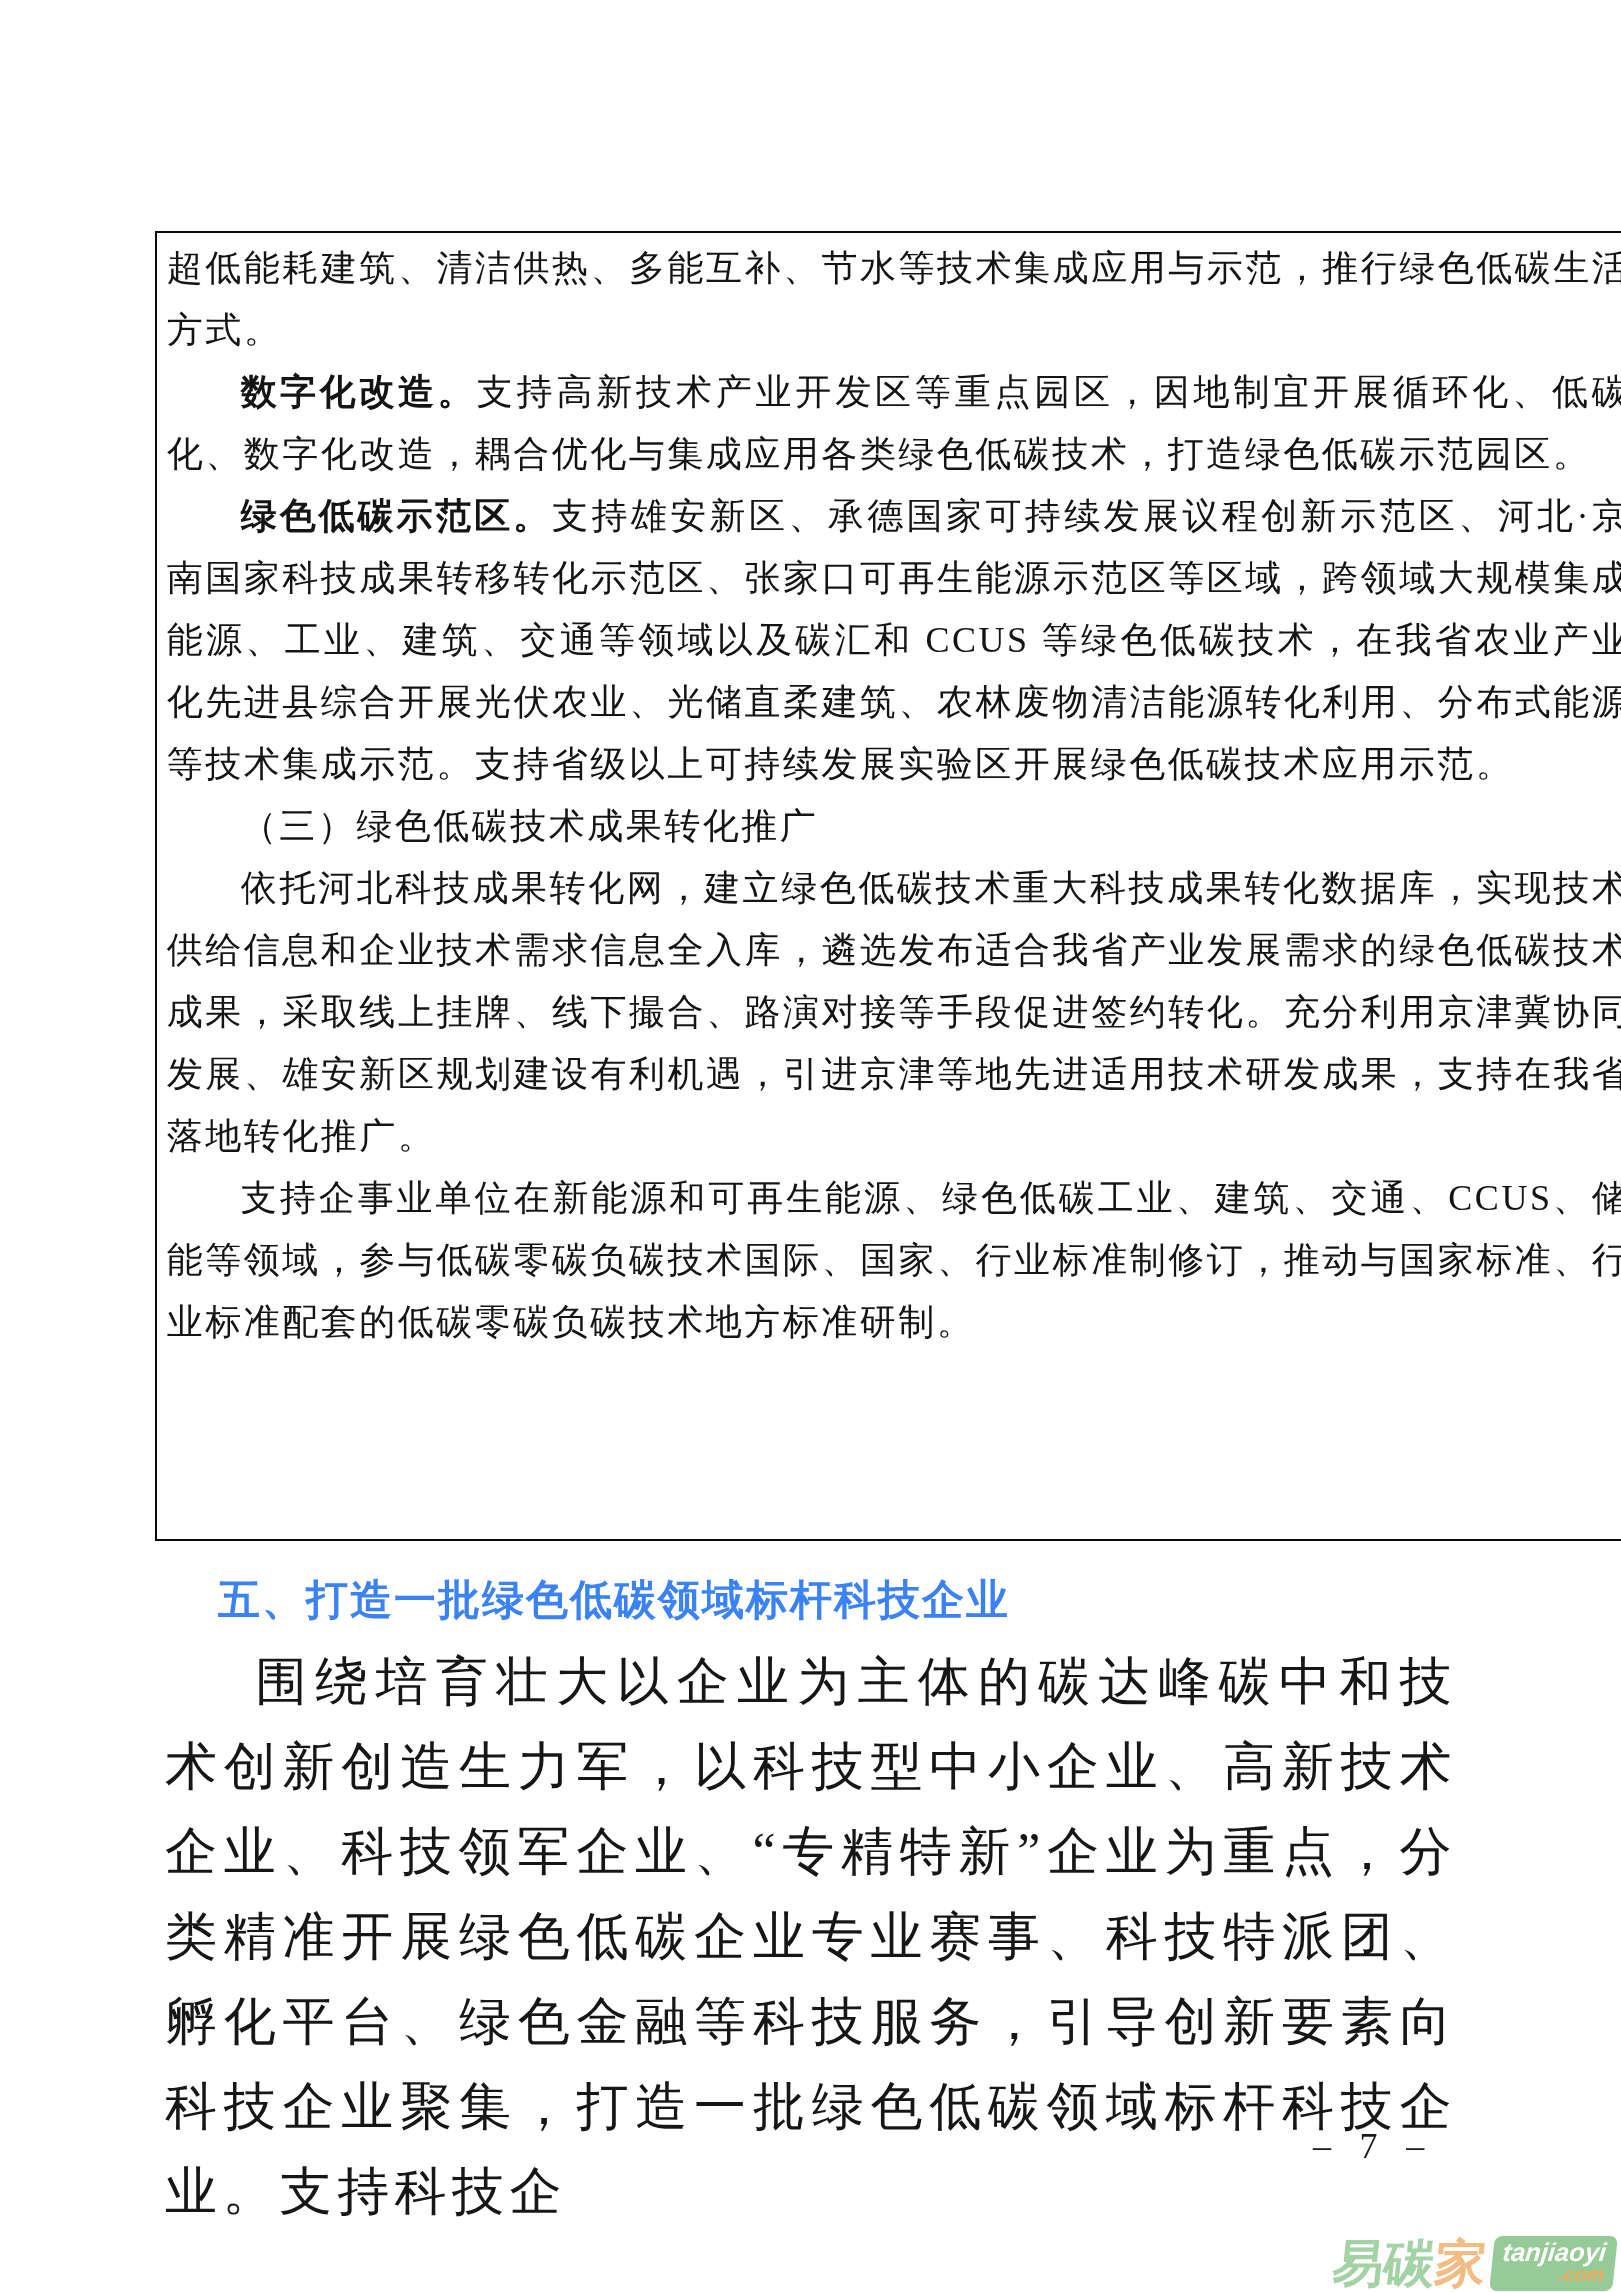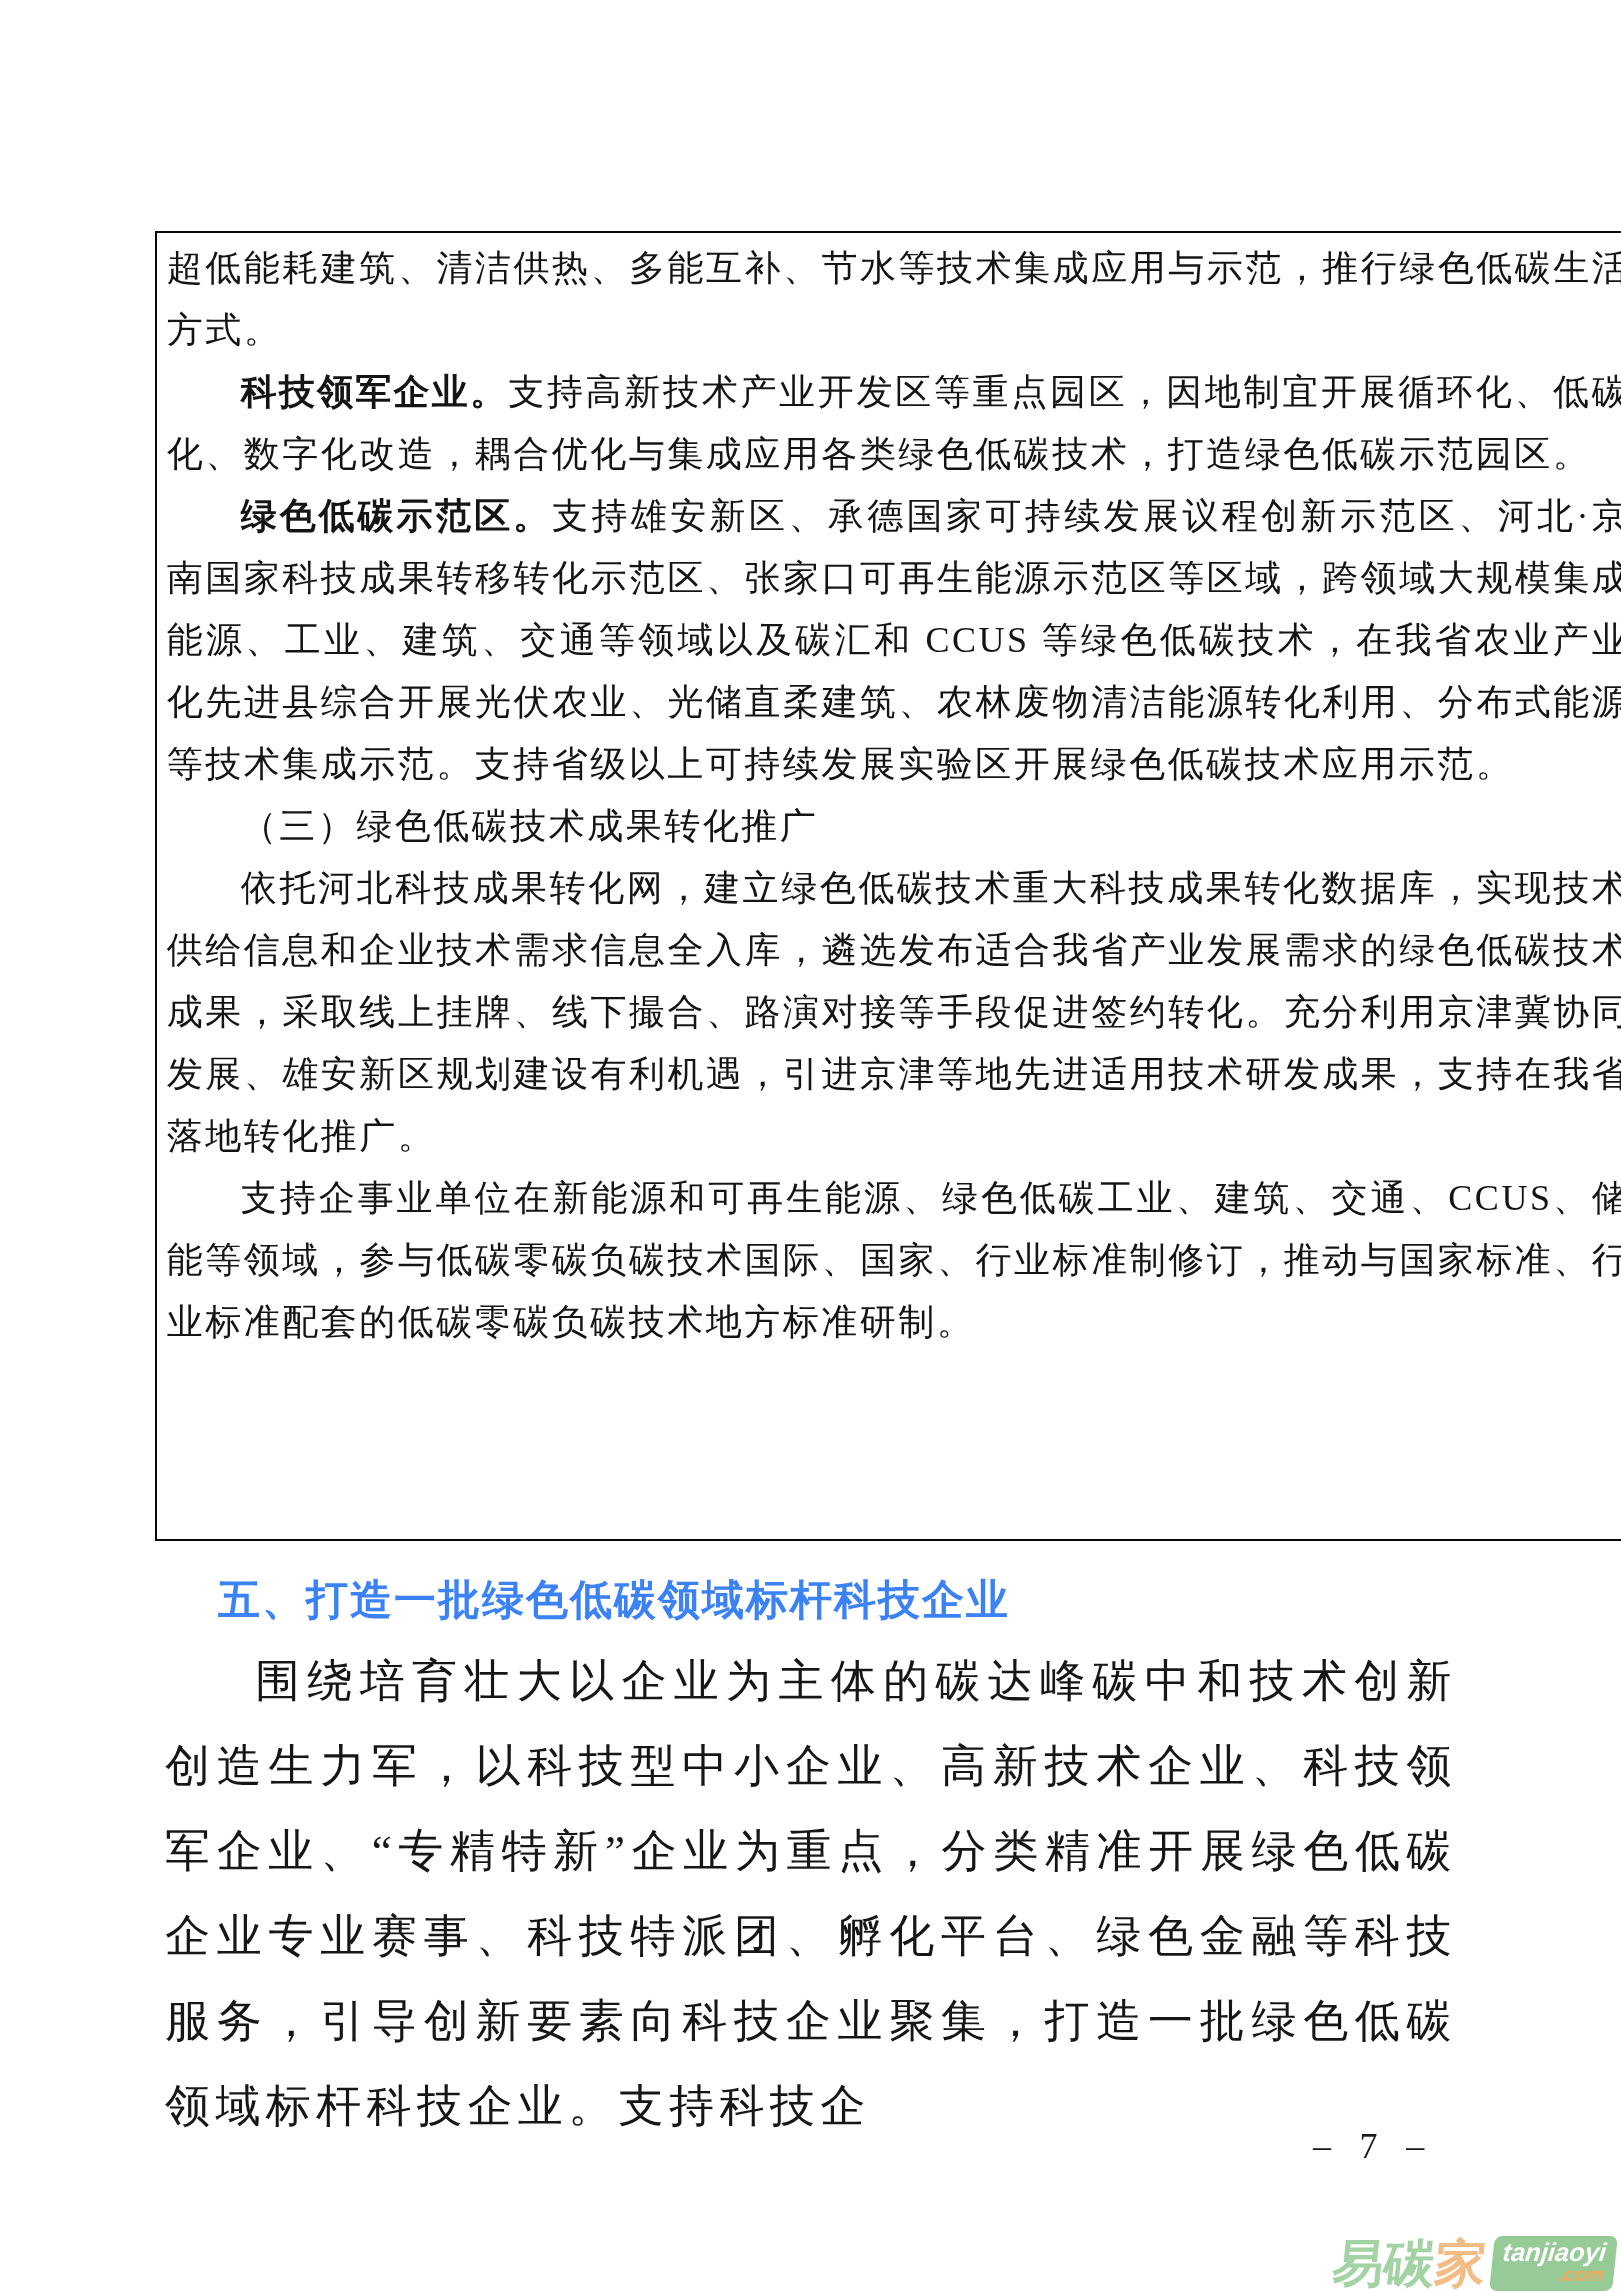--- a/index.html
+++ b/index.html
@@ -60,21 +60,21 @@
     color: #3b82f6;
   }
 
   
   .main-paragraph {
     position: absolute;
     left: 165px;
     top: 1639px;
     width: 1292px;
     margin: 0;
-    font-size: 45px;
+    font-size: 52px;
     line-height: 85px;
     letter-spacing: 5.4px;
     text-indent: 90px;
     text-align: justify;
     color: #161616;
   }
 
   
   .page-number {
     position: absolute;
@@ -122,21 +122,21 @@
     color: #f0a95a;
     font-size: 19.6px;
     font-style: italic;
   }
 </style>
 </head>
 <body>
 
 <div class="boxed-section">
   <p class="bp first"><b class="lead"></b><span>超低能耗建筑、清洁供热、多能互补、节水等技术集成应用与示范，推行绿色低碳生活方式。</span></p>
-  <p class="bp"><b class="lead">科技领军企业。</b><span>支持高新技术产业开发区等重点园区，因地制宜开展循环化、低碳化、数字化改造，耦合优化与集成应用各类绿色低碳技术，打造绿色低碳示范园区。</span></p>
+  <p class="bp"><b class="lead">数字化改造。</b><span>支持高新技术产业开发区等重点园区，因地制宜开展循环化、低碳化、数字化改造，耦合优化与集成应用各类绿色低碳技术，打造绿色低碳示范园区。</span></p>
   <p class="bp"><b class="lead">绿色低碳示范区。</b><span>支持雄安新区、承德国家可持续发展议程创新示范区、河北·京南国家科技成果转移转化示范区、张家口可再生能源示范区等区域，跨领域大规模集成能源、工业、建筑、交通等领域以及碳汇和 CCUS 等绿色低碳技术，在我省农业产业化先进县综合开展光伏农业、光储直柔建筑、农林废物清洁能源转化利用、分布式能源等技术集成示范。支持省级以上可持续发展实验区开展绿色低碳技术应用示范。</span></p>
   <p class="bp sub"><span>（三）绿色低碳技术成果转化推广</span></p>
   <p class="bp"><span>依托河北科技成果转化网，建立绿色低碳技术重大科技成果转化数据库，实现技术供给信息和企业技术需求信息全入库，遴选发布适合我省产业发展需求的绿色低碳技术成果，采取线上挂牌、线下撮合、路演对接等手段促进签约转化。充分利用京津冀协同发展、雄安新区规划建设有利机遇，引进京津等地先进适用技术研发成果，支持在我省落地转化推广。</span></p>
   <p class="bp"><span>支持企事业单位在新能源和可再生能源、绿色低碳工业、建筑、交通、CCUS、储能等领域，参与低碳零碳负碳技术国际、国家、行业标准制修订，推动与国家标准、行业标准配套的低碳零碳负碳技术地方标准研制。</span></p>
 </div>
 
 <h2 class="section-heading">五、打造一批绿色低碳领域标杆科技企业</h2>
 
 <p class="main-paragraph">围绕培育壮大以企业为主体的碳达峰碳中和技术创新创造生力军，以科技型中小企业、高新技术企业、科技领军企业、“专精特新”企业为重点，分类精准开展绿色低碳企业专业赛事、科技特派团、孵化平台、绿色金融等科技服务，引导创新要素向科技企业聚集，打造一批绿色低碳领域标杆科技企业。支持科技企</p>
 

